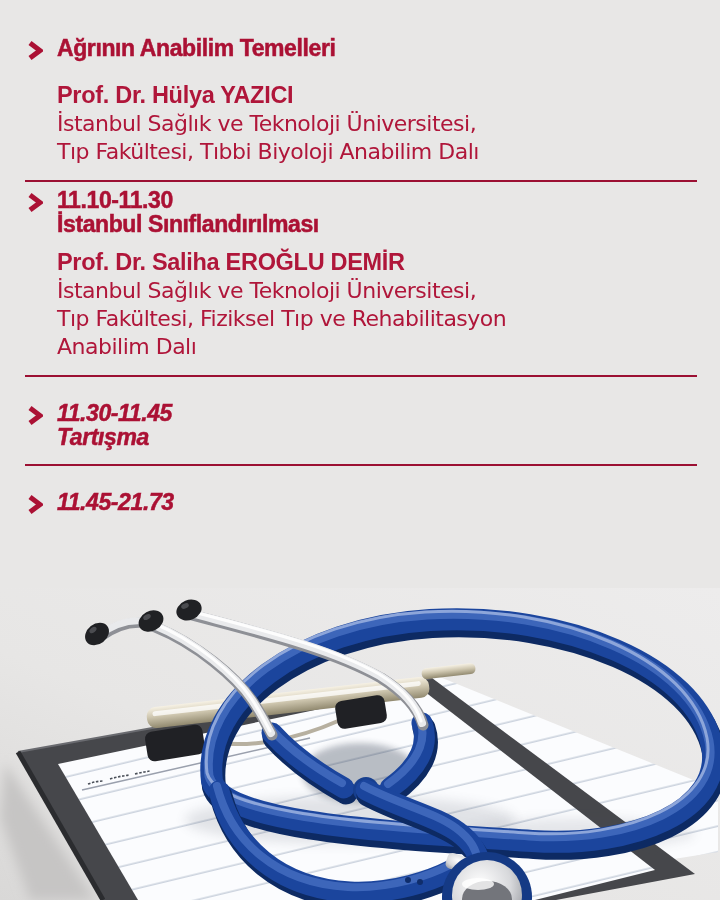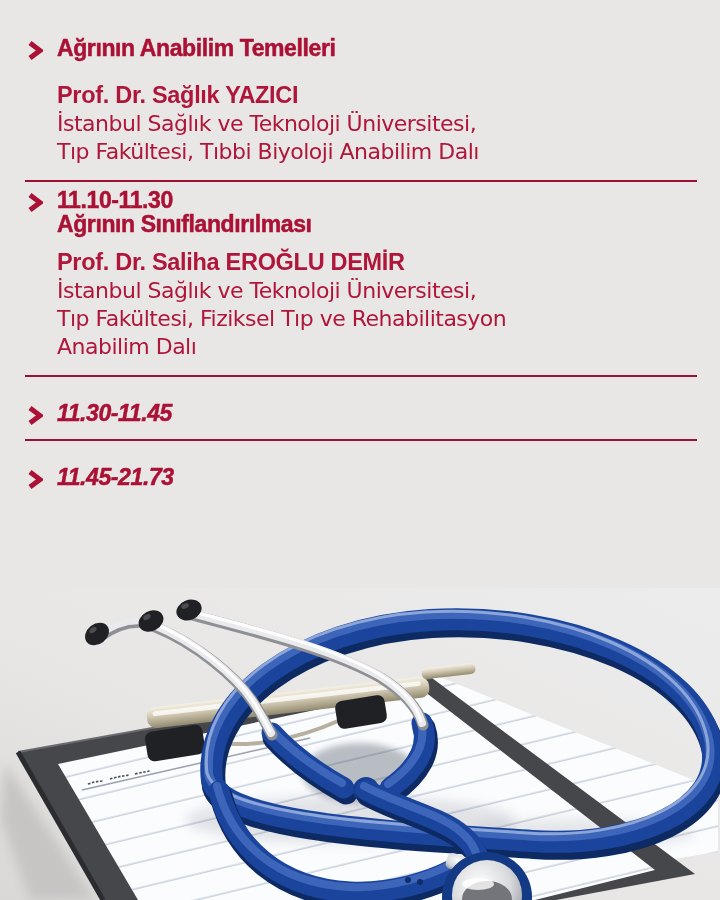--- a/index.html
+++ b/index.html
@@ -38,48 +38,49 @@
 <body>
 
 <div class="schedule">
 
   <div class="item">
     <svg class="chevron" width="16" height="19" viewBox="0 0 16 19">
       <path d="M3 2 L13 9.5 L3 17" fill="none" stroke="#ab1134" stroke-width="5"></path>
     </svg>
     <div class="content">
       <div class="title">Ağrının Anabilim Temelleri</div>
-      <div class="speaker sp-gap-lg">Prof. Dr. Sağlık YAZICI</div>
+      <div class="speaker sp-gap-lg">Prof. Dr. Hülya YAZICI</div>
       <div class="affil">İstanbul Sağlık ve Teknoloji Üniversitesi,
 Tıp Fakültesi, Tıbbi Biyoloji Anabilim Dalı</div>
     </div>
   </div>
   <hr class="divider">
 
   <div class="item gap-22">
     <svg class="chevron" width="16" height="19" viewBox="0 0 16 19">
       <path d="M3 2 L13 9.5 L3 17" fill="none" stroke="#ab1134" stroke-width="5"></path>
     </svg>
     <div class="content">
       <div class="time">11.10-11.30</div>
-      <div class="title">Ağrının Sınıflandırılması</div>
+      <div class="title">İstanbul Sınıflandırılması</div>
       <div class="speaker sp-gap-sm">Prof. Dr. Saliha EROĞLU DEMİR</div>
       <div class="affil">İstanbul Sağlık ve Teknoloji Üniversitesi,
 Tıp Fakültesi, Fiziksel Tıp ve Rehabilitasyon
 Anabilim Dalı</div>
     </div>
   </div>
   <hr class="divider">
 
   <div class="item gap-24">
     <svg class="chevron" width="16" height="19" viewBox="0 0 16 19">
       <path d="M3 2 L13 9.5 L3 17" fill="none" stroke="#ab1134" stroke-width="5"></path>
     </svg>
     <div class="content">
       <div class="time">11.30-11.45</div>
+      <div class="title">Tartışma</div>
     </div>
   </div>
   <hr class="divider">
 
   <div class="item gap-24">
     <svg class="chevron" width="16" height="19" viewBox="0 0 16 19">
       <path d="M3 2 L13 9.5 L3 17" fill="none" stroke="#ab1134" stroke-width="5"></path>
     </svg>
     <div class="content">
       <div class="time">11.45-21.73</div>

